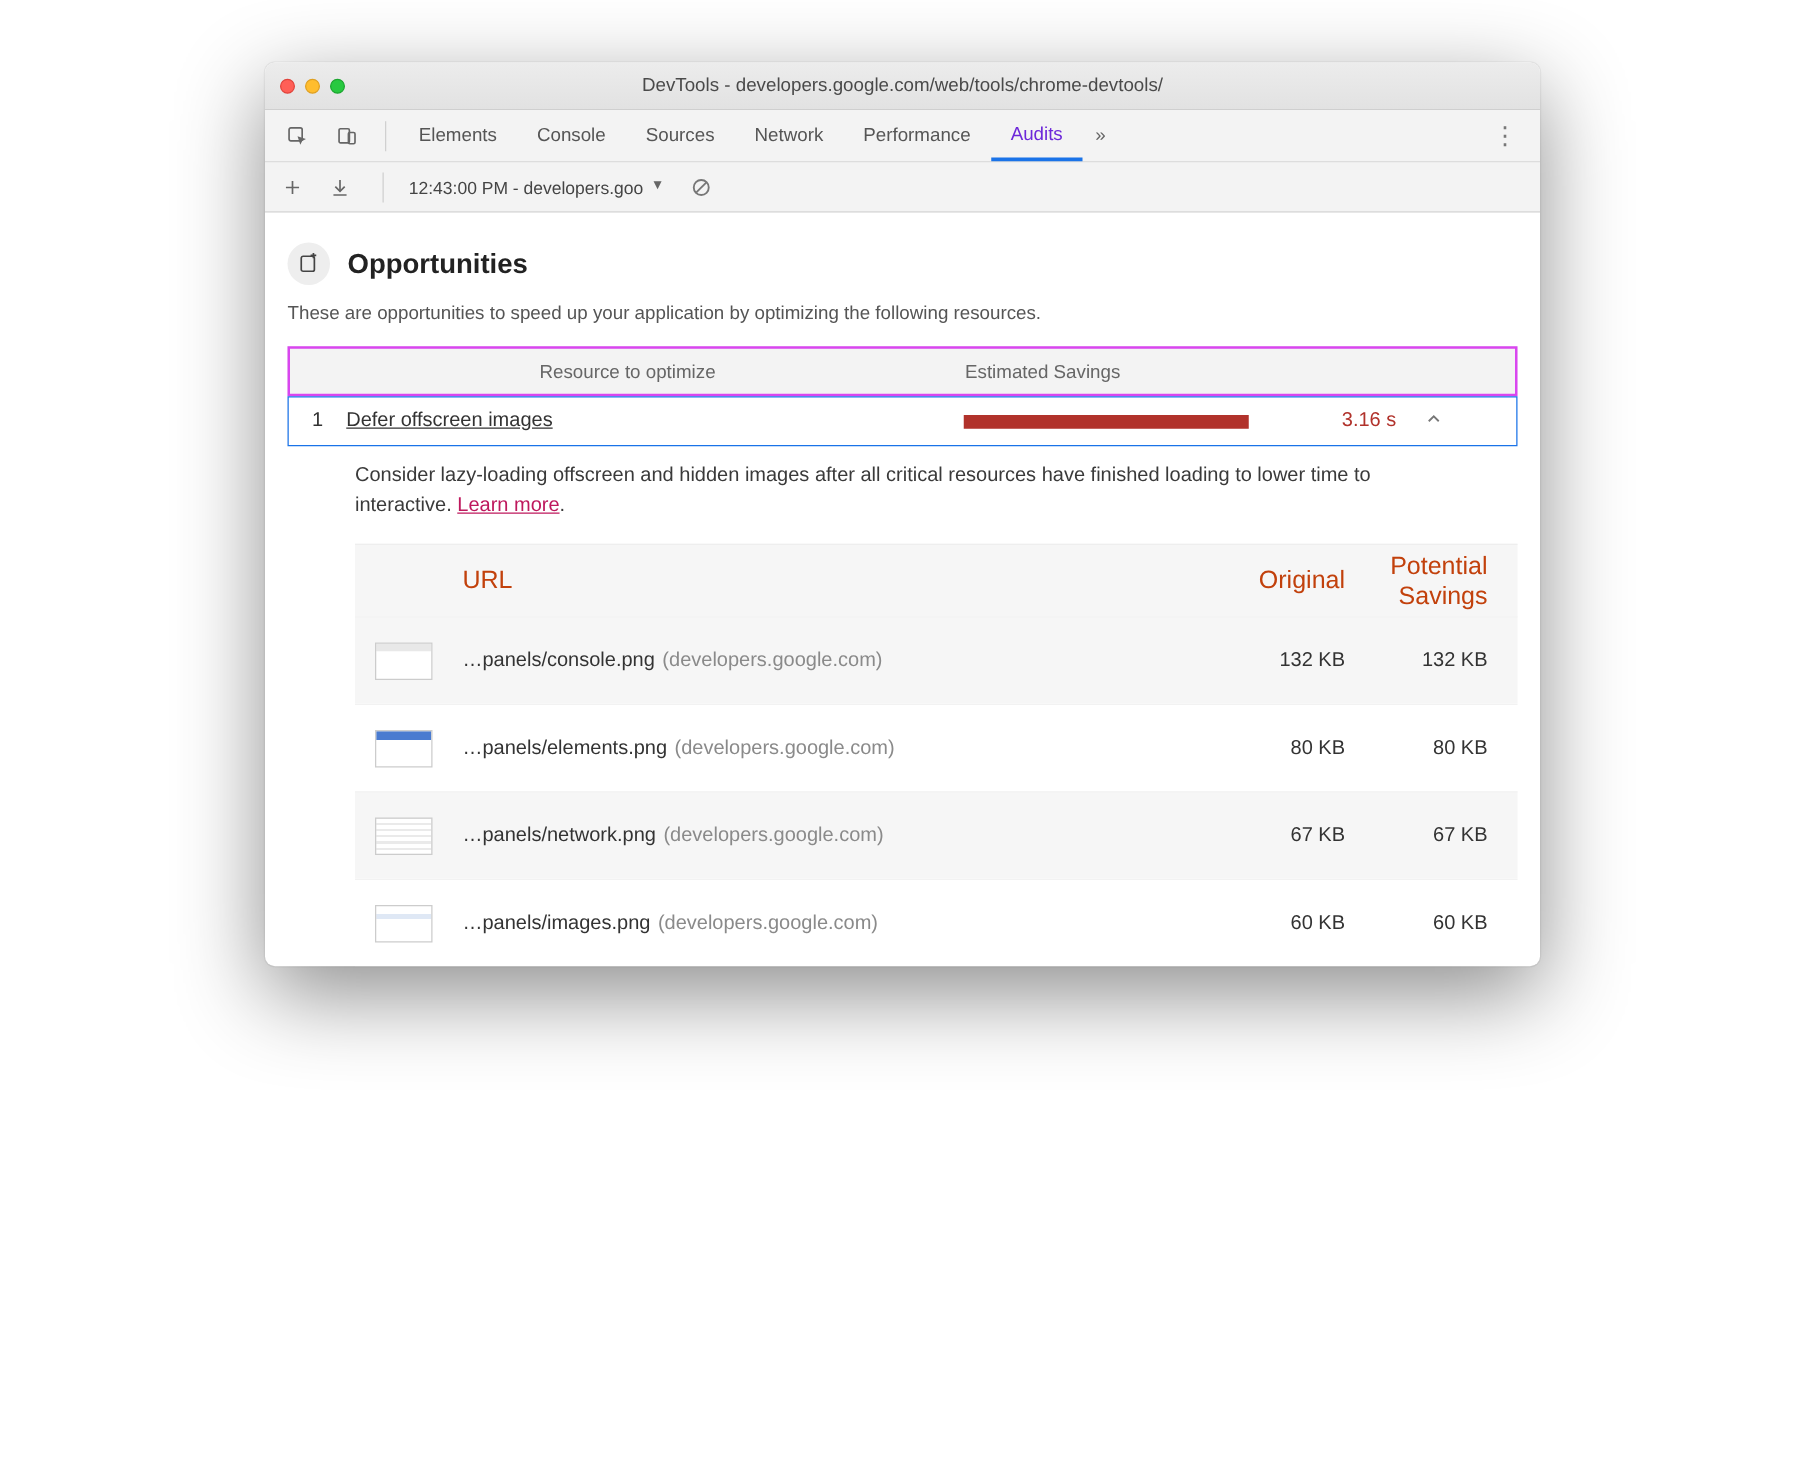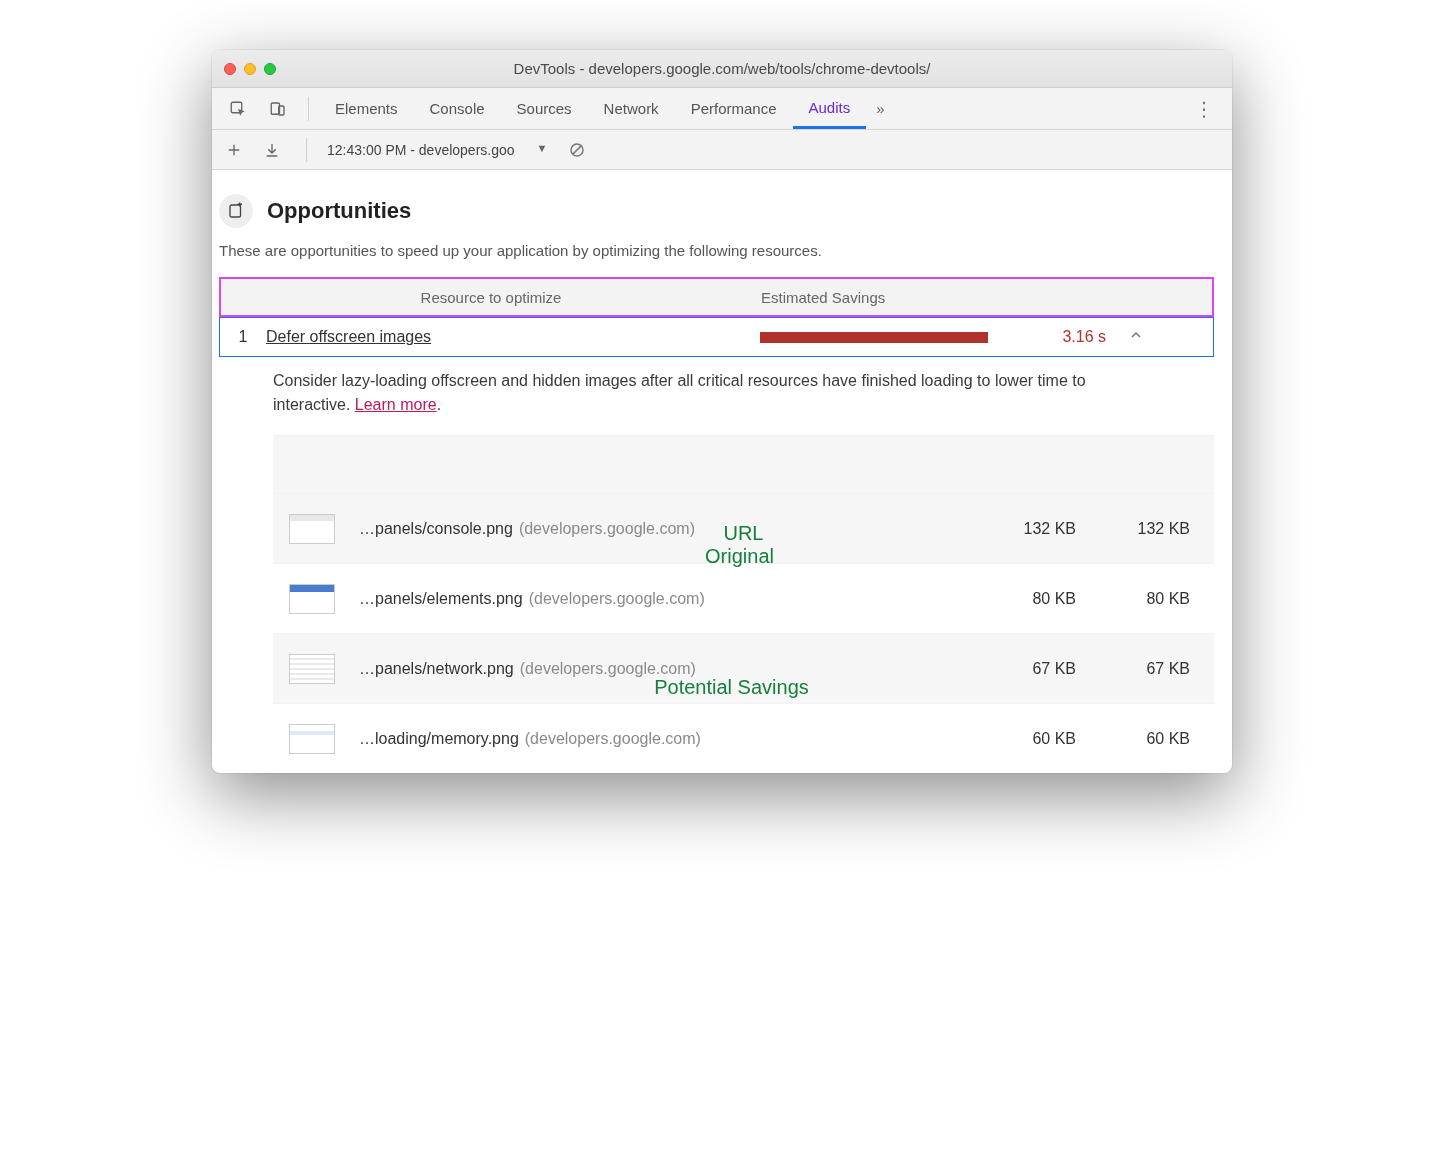--- a/index.html
+++ b/index.html
@@ -61,25 +61,25 @@
   .spacer{flex:1;}
   .kebab{padding:0 12px;color:#777;font-size:20px;}
   
   .sessionbar{
     height:40px;background:#f3f3f3;border-bottom:1px solid #d6d6d6;
     display:flex;align-items:center;padding:0 8px;font-size:14px;color:#555;
     gap:10px;
   }
   .iconbtn{width:28px;height:28px;display:flex;align-items:center;justify-content:center;color:#666;}
   .iconbtn svg{width:18px;height:18px;stroke:#666;fill:none;stroke-width:1.8;}
-  .session-select{display:flex;align-items:flex-start;gap:22px;color:#444;}
+  .session-select{display:flex;align-items:flex-start;gap:6px;color:#444;}
   .caret{font-size:11px;color:#666;}
   .noblock svg{width:18px;height:18px;stroke:#777;fill:none;stroke-width:2;}
   
-  .content{padding:24px 18px 0 7px;}
+  .content{padding:24px 18px 0 18px;}
   .sec-head{display:flex;align-items:center;gap:14px;margin-bottom:14px;}
   .sec-icon{
     width:34px;height:34px;border-radius:50%;background:#eee;
     display:flex;align-items:center;justify-content:center;
   }
   .sec-icon svg{width:18px;height:18px;stroke:#444;fill:none;stroke-width:1.8;}
   .sec-title{font-size:22px;font-weight:700;color:#222;}
   .sec-desc{font-size:15px;color:#555;margin-bottom:18px;}
   .opp-headrow{
     display:flex;background:#f3f3f3;border:2px solid #d946ef;height:40px;align-items:center;
@@ -97,21 +97,21 @@
   .opp-row .bar{height:11px;background:#b1322b;width:228px;}
   .opp-row .val{flex:0 0 110px;text-align:right;color:#b1322b;font-size:16px;padding-right:8px;}
   .opp-row .chev{flex:0 0 44px;text-align:center;color:#777;}
   .opp-row .chev svg{width:16px;height:16px;stroke:#777;fill:none;stroke-width:2.2;}
   .opp-desc{padding:12px 0 18px 54px;font-size:16px;color:#3a3a3a;line-height:1.5;max-width:920px;}
   .opp-desc a{color:#be185d;}
   
   .restable{margin-left:54px;margin-right:0;}
   .resthead{
     display:flex;align-items:center;background:#f6f6f6;height:58px;
-    font-size:20px;color:#15803d;border-top:1px solid #eee;flex-direction:column;
+    font-size:20px;color:#c2410c;border-top:1px solid #eee;
   }
   .col-thumb{flex:0 0 86px;}
   .col-url{flex:1;padding-left:0;}
   .col-orig{flex:0 0 130px;text-align:right;padding-right:8px;}
   .col-save{flex:0 0 130px;text-align:right;padding-right:24px;}
   .resthead .col-save{line-height:1.2;}
   .resrow{
     display:flex;align-items:center;height:70px;font-size:16px;color:#333;
     border-top:1px solid #f2f2f2;
   }
@@ -266,21 +266,21 @@
                 <div class="thumb t3"></div>
               </div>
           <div class="col-url"><span class="url-main">…panels/network.png</span><span class="url-host">(developers.google.com)</span></div>
           <div class="col-orig">67 KB</div>
           <div class="col-save">67 KB</div>
         </div>
         <div class="resrow">
           <div class="col-thumb">
                 <div class="thumb t4"></div>
               </div>
-          <div class="col-url"><span class="url-main">…loading/memory.png</span><span class="url-host">(developers.google.com)</span></div>
+          <div class="col-url"><span class="url-main">…panels/images.png</span><span class="url-host">(developers.google.com)</span></div>
           <div class="col-orig">60 KB</div>
           <div class="col-save">60 KB</div>
         </div>
       </div>
     </div>
 
   </div>
 </div>
 </div>
 

